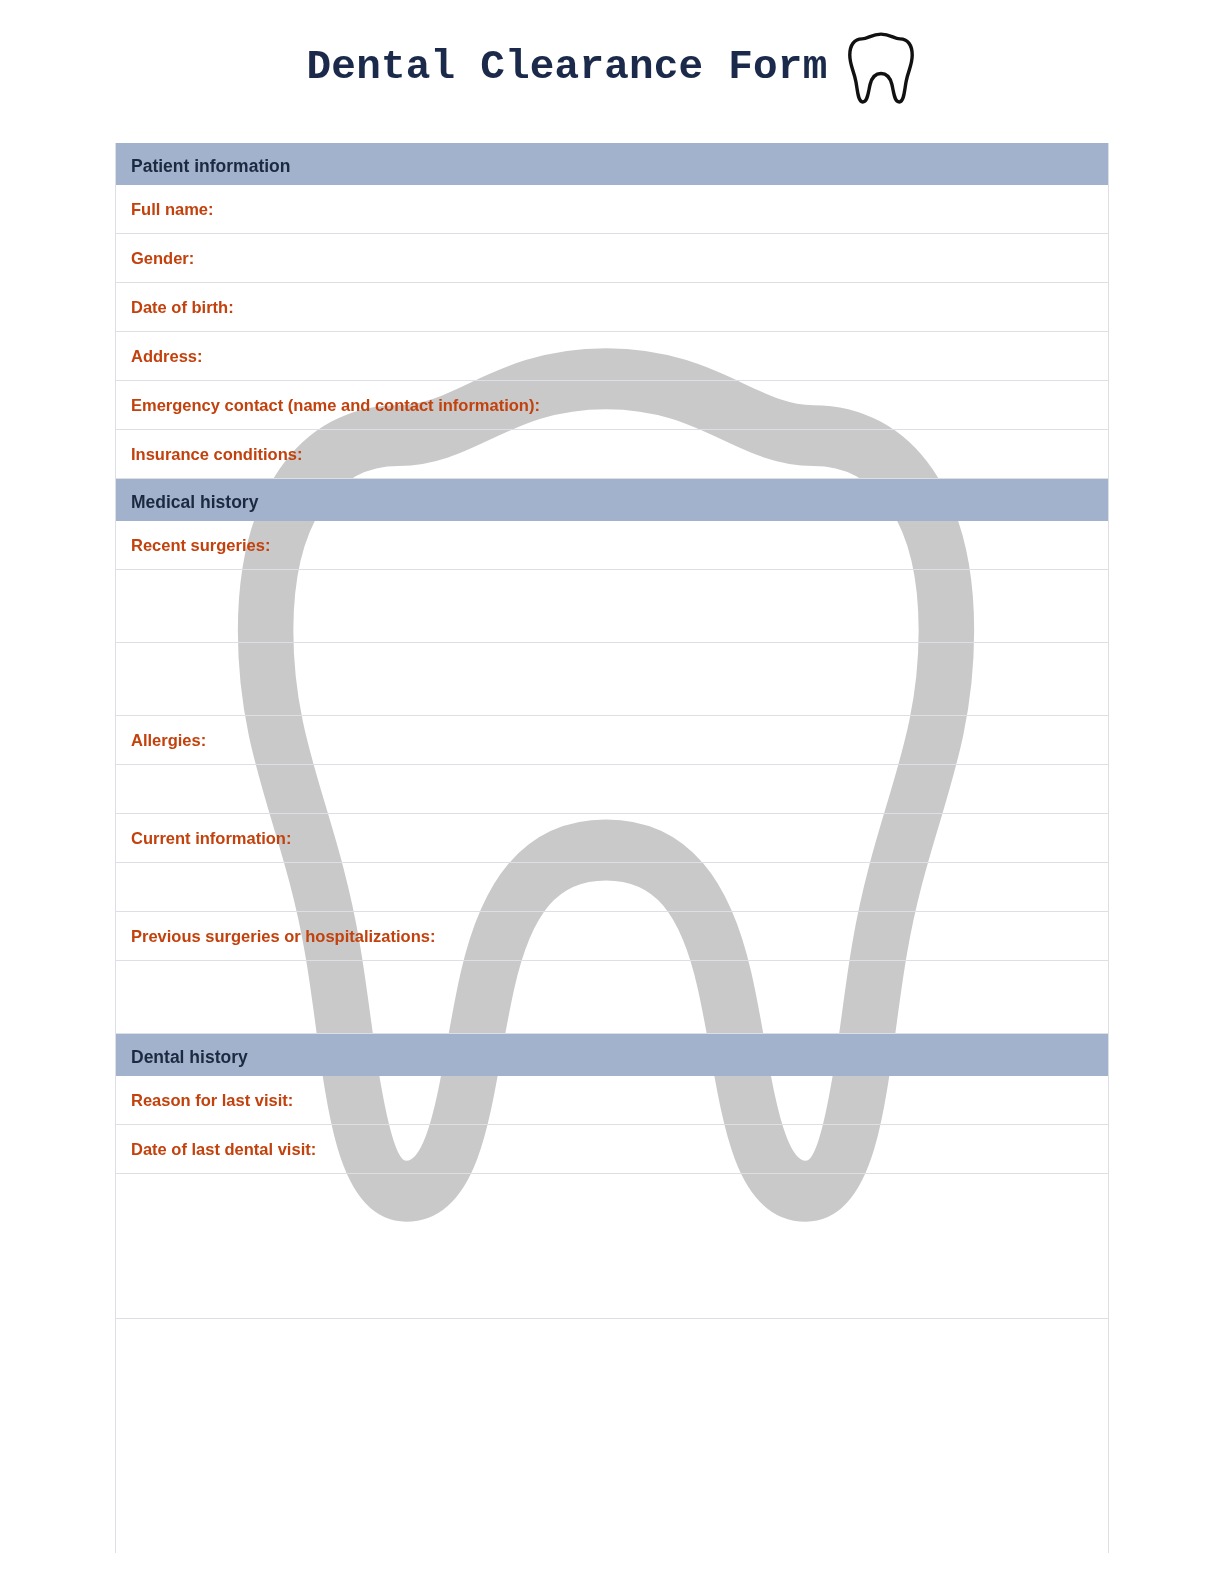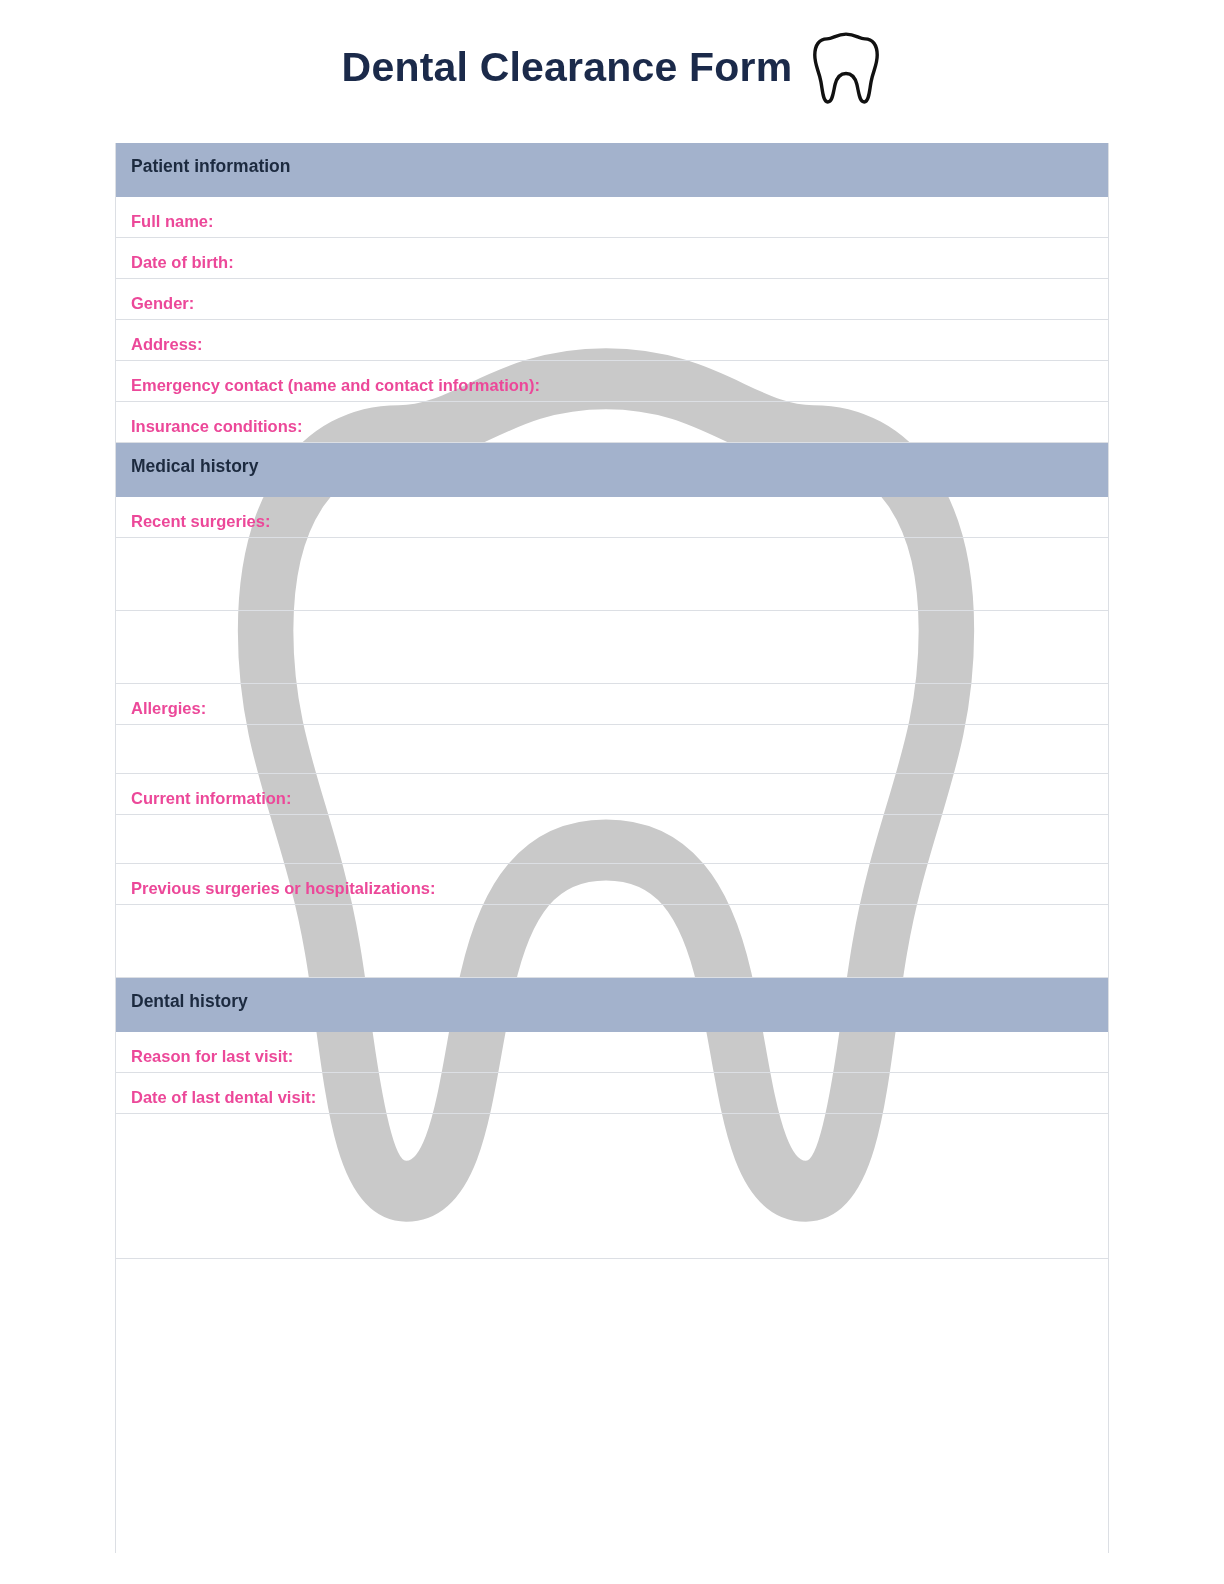--- a/index.html
+++ b/index.html
@@ -27,21 +27,21 @@
     position: absolute;
     top: 28px;
     left: 0;
     width: 1224px;
     display: flex;
     align-items: center;
     justify-content: center;
     gap: 18px;
   }
   .form-title {
-    font-family: Liberation Sans, sans-serif;
+    font-family: Liberation Mono, monospace;
     font-weight: bold;
     font-size: 41px;
     color: #1b2a4a;
     letter-spacing: 0.2px;
     line-height: 1;
   }
   .title-tooth {
     display: block;
     width: 72px;
     height: 76px;
@@ -67,30 +67,30 @@
     width: 994px;
     border-collapse: collapse;
     z-index: 2;
     background: transparent;
   }
   .form-table tr.section-row td {
     background: #a3b2cc;
     font-weight: bold;
     font-size: 17.5px;
     color: #1c2a3f;
-    padding: 12px 0 20px 16px;
+    padding: 12px 0 8px 16px;
     border: none;
     height: 22px;
   }
   .form-table tr.field-row td {
     border-bottom: 1px solid #dcdfe4;
     font-weight: bold;
     font-size: 16.5px;
-    color: #ec4899;
-    padding: 12px 0 4px 16px;
+    color: #c2410c;
+    padding: 12px 0 12px 16px;
     background: transparent;
     height: 24px;
   }
   .form-table tr.blank-row td {
     border-bottom: 1px solid #dcdfe4;
     background: transparent;
     padding: 0;
   }
   .blank-h48 { height: 48px; }
   .blank-h72 { height: 72px; }
@@ -125,24 +125,24 @@
   <table class="form-table">
     <tbody>
 
       <tr class="section-row">
         <td>Patient information</td>
       </tr>
       <tr class="field-row">
         <td>Full name:</td>
       </tr>
       <tr class="field-row">
+        <td>Gender:</td>
+      </tr>
+      <tr class="field-row">
         <td>Date of birth:</td>
-      </tr>
-      <tr class="field-row">
-        <td>Gender:</td>
       </tr>
       <tr class="field-row">
         <td>Address:</td>
       </tr>
       <tr class="field-row">
         <td>Emergency contact (name and contact information):</td>
       </tr>
       <tr class="field-row">
         <td>Insurance conditions:</td>
       </tr>

